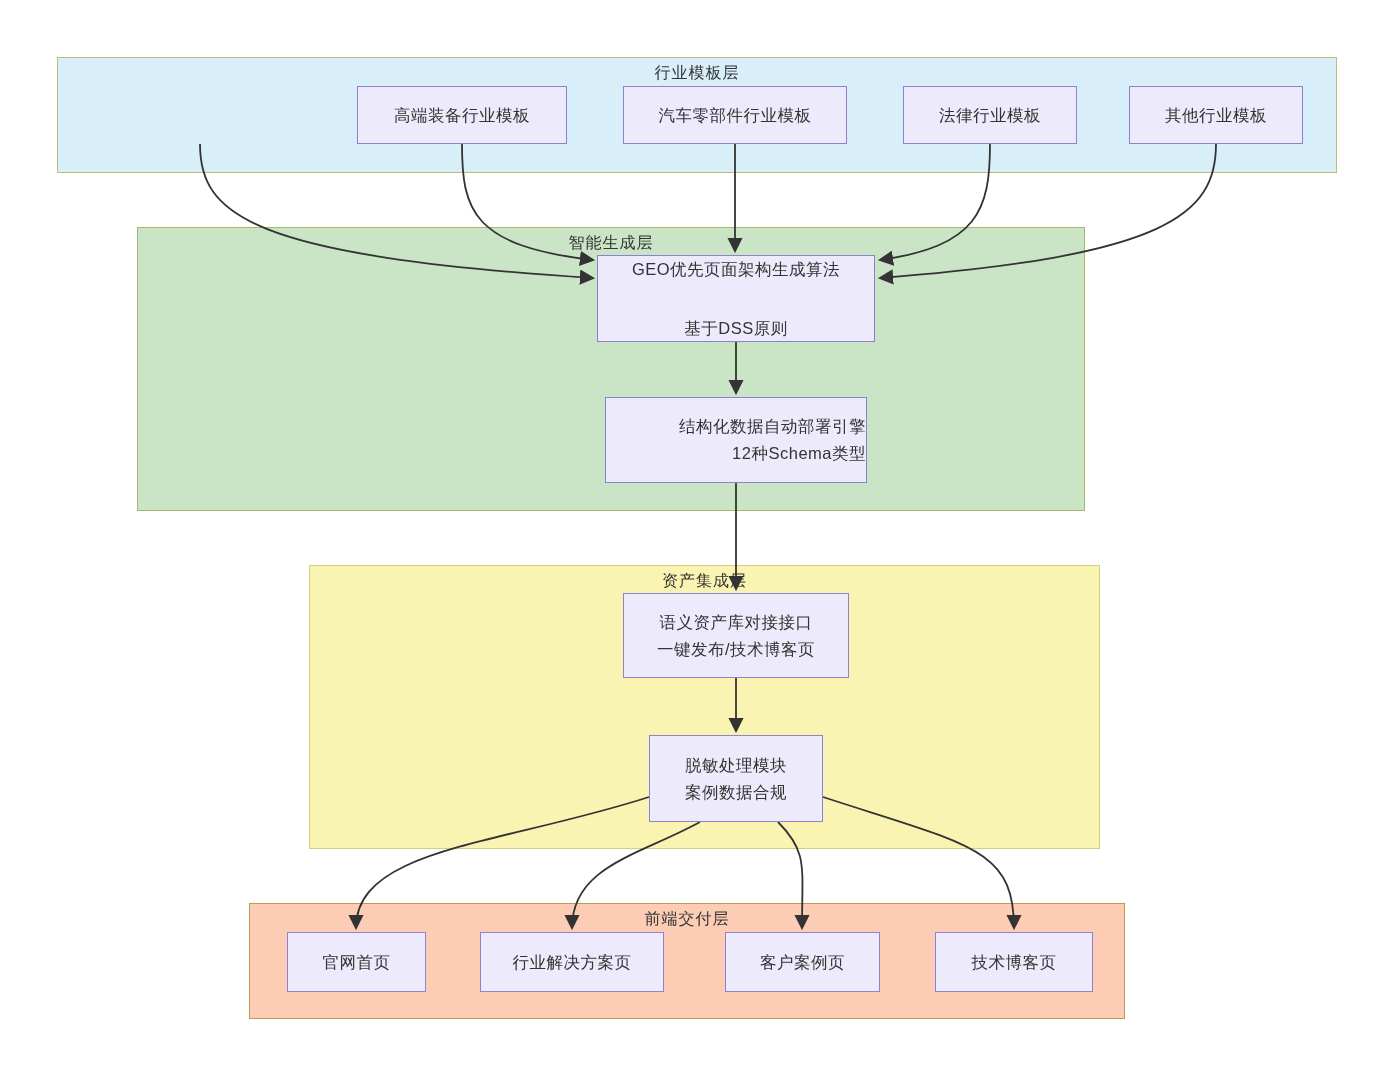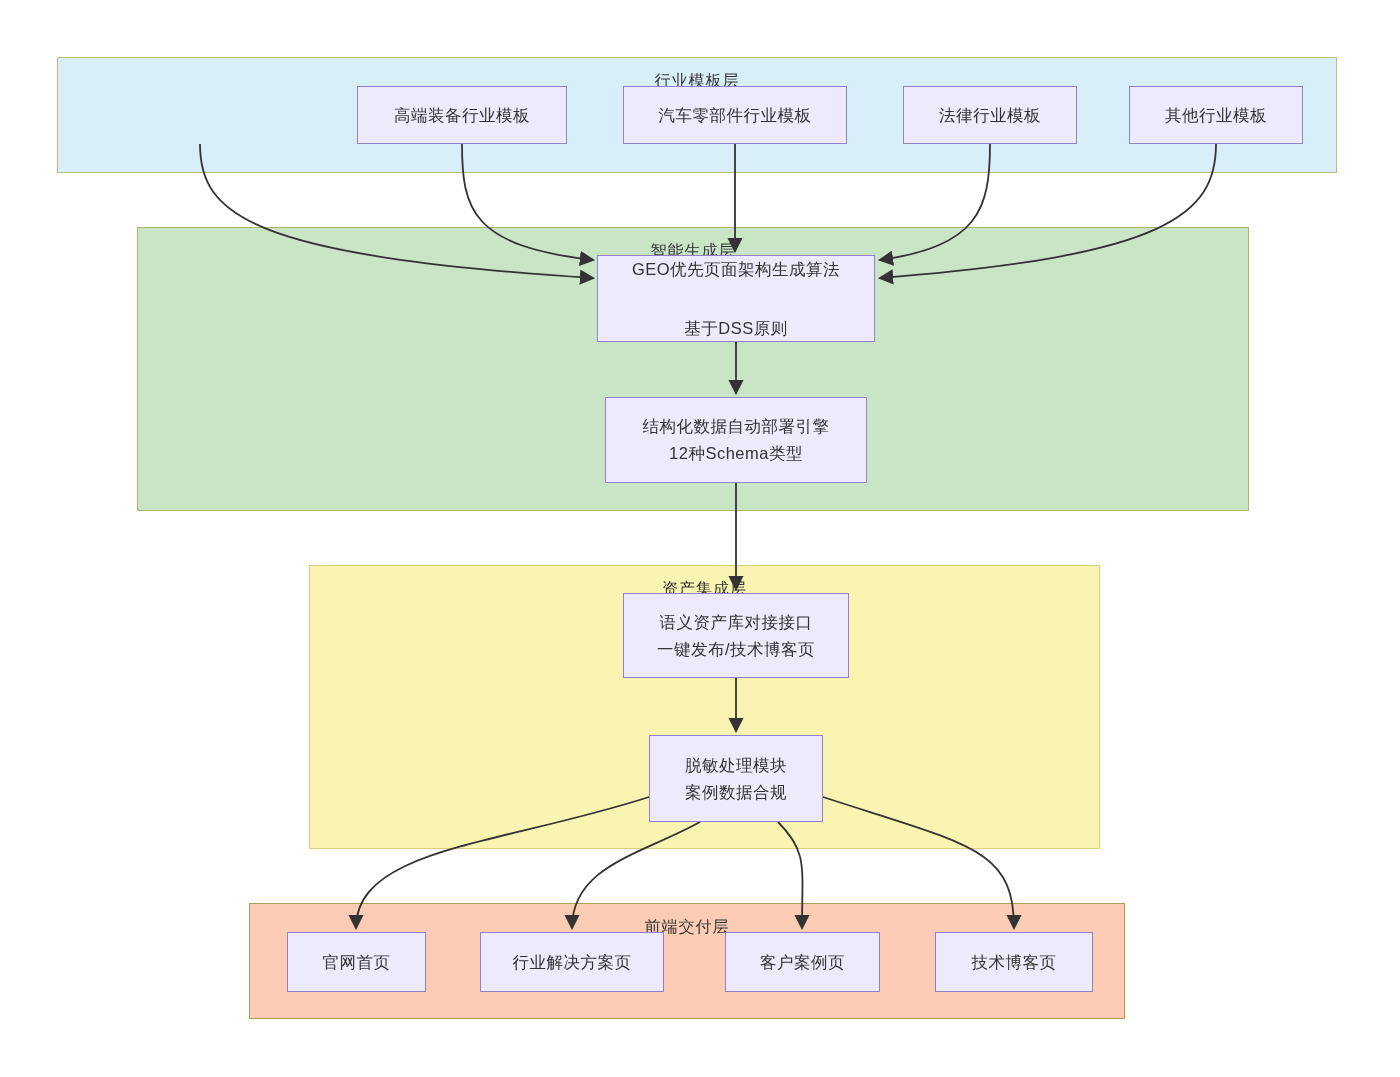--- a/index.html
+++ b/index.html
@@ -12,46 +12,46 @@
   }
   html,body{margin:0;padding:0;background:#ffffff;}
   .canvas{
     position:relative; width:1400px; height:1077px; background:#ffffff;
     font-family:"Liberation Sans","DejaVu Sans",sans-serif; color:var(--text);
     overflow:hidden;
   }
   .layer{position:absolute; border:1.6px solid; box-sizing:border-box;}
   .layer-label{
     position:absolute; top:5px; left:0; width:100%; text-align:center;
-    font-size:16px; color:var(--text); letter-spacing:1px;margin-top:8px;
+    font-size:16px; color:var(--text); letter-spacing:1px;
   }
   .layer.templates{left:57px; top:57px; width:1280px; height:116px;
     background:var(--layer-templates-bg); border-color:var(--layer-templates-border);}
-  .layer.generation{left:137px; top:227px; width:1112px; height:284px;
+  .layer.generation{left:137px; top:227px; width:948px; height:284px;
     background:var(--layer-generation-bg); border-color:var(--layer-generation-border);}
   .layer.assets{left:309px; top:565px; width:791px; height:284px;
     background:var(--layer-assets-bg); border-color:var(--layer-assets-border);padding-left:48px;}
   .layer.delivery{left:249px; top:903px; width:876px; height:116px;
     background:var(--layer-delivery-bg); border-color:var(--layer-delivery-border);}
   .edges{position:absolute; left:0; top:0; width:1400px; height:1077px; pointer-events:none;}
   .node{
     position:absolute; background:var(--node-bg); border:1.6px solid var(--node-border);
     box-sizing:border-box; display:flex; flex-direction:column; align-items:center;
     justify-content:center; text-align:center; font-size:16.5px; line-height:27px;
     color:var(--text); letter-spacing:0.5px;
   }
   
   .n-ic{left:95px; top:86px; width:210px; height:58px;}
   .n-equipment{left:357px; top:86px; width:210px; height:58px;}
   .n-auto{left:623px; top:86px; width:224px; height:58px;}
   .n-legal{left:903px; top:86px; width:174px; height:58px;}
   .n-other{left:1129px; top:86px; width:174px; height:58px;}
   
   .n-geo{left:597px; top:255px; width:278px; height:87px;gap:32px;}
-  .n-schema{left:605px; top:397px; width:262px; height:86px;}
+  .n-schema{left:605px; top:397px; width:262px; height:86px;align-items:flex-end;}
   
   .n-asset-api{left:623px; top:593px; width:226px; height:85px;}
   .n-masking{left:649px; top:735px; width:174px; height:87px;}
   
   .n-home{left:287px; top:932px; width:139px; height:60px;}
   .n-solutions{left:480px; top:932px; width:184px; height:60px;}
   .n-cases{left:725px; top:932px; width:155px; height:60px;}
   .n-blog{left:935px; top:932px; width:158px; height:60px;}
 </style>
 </head>

